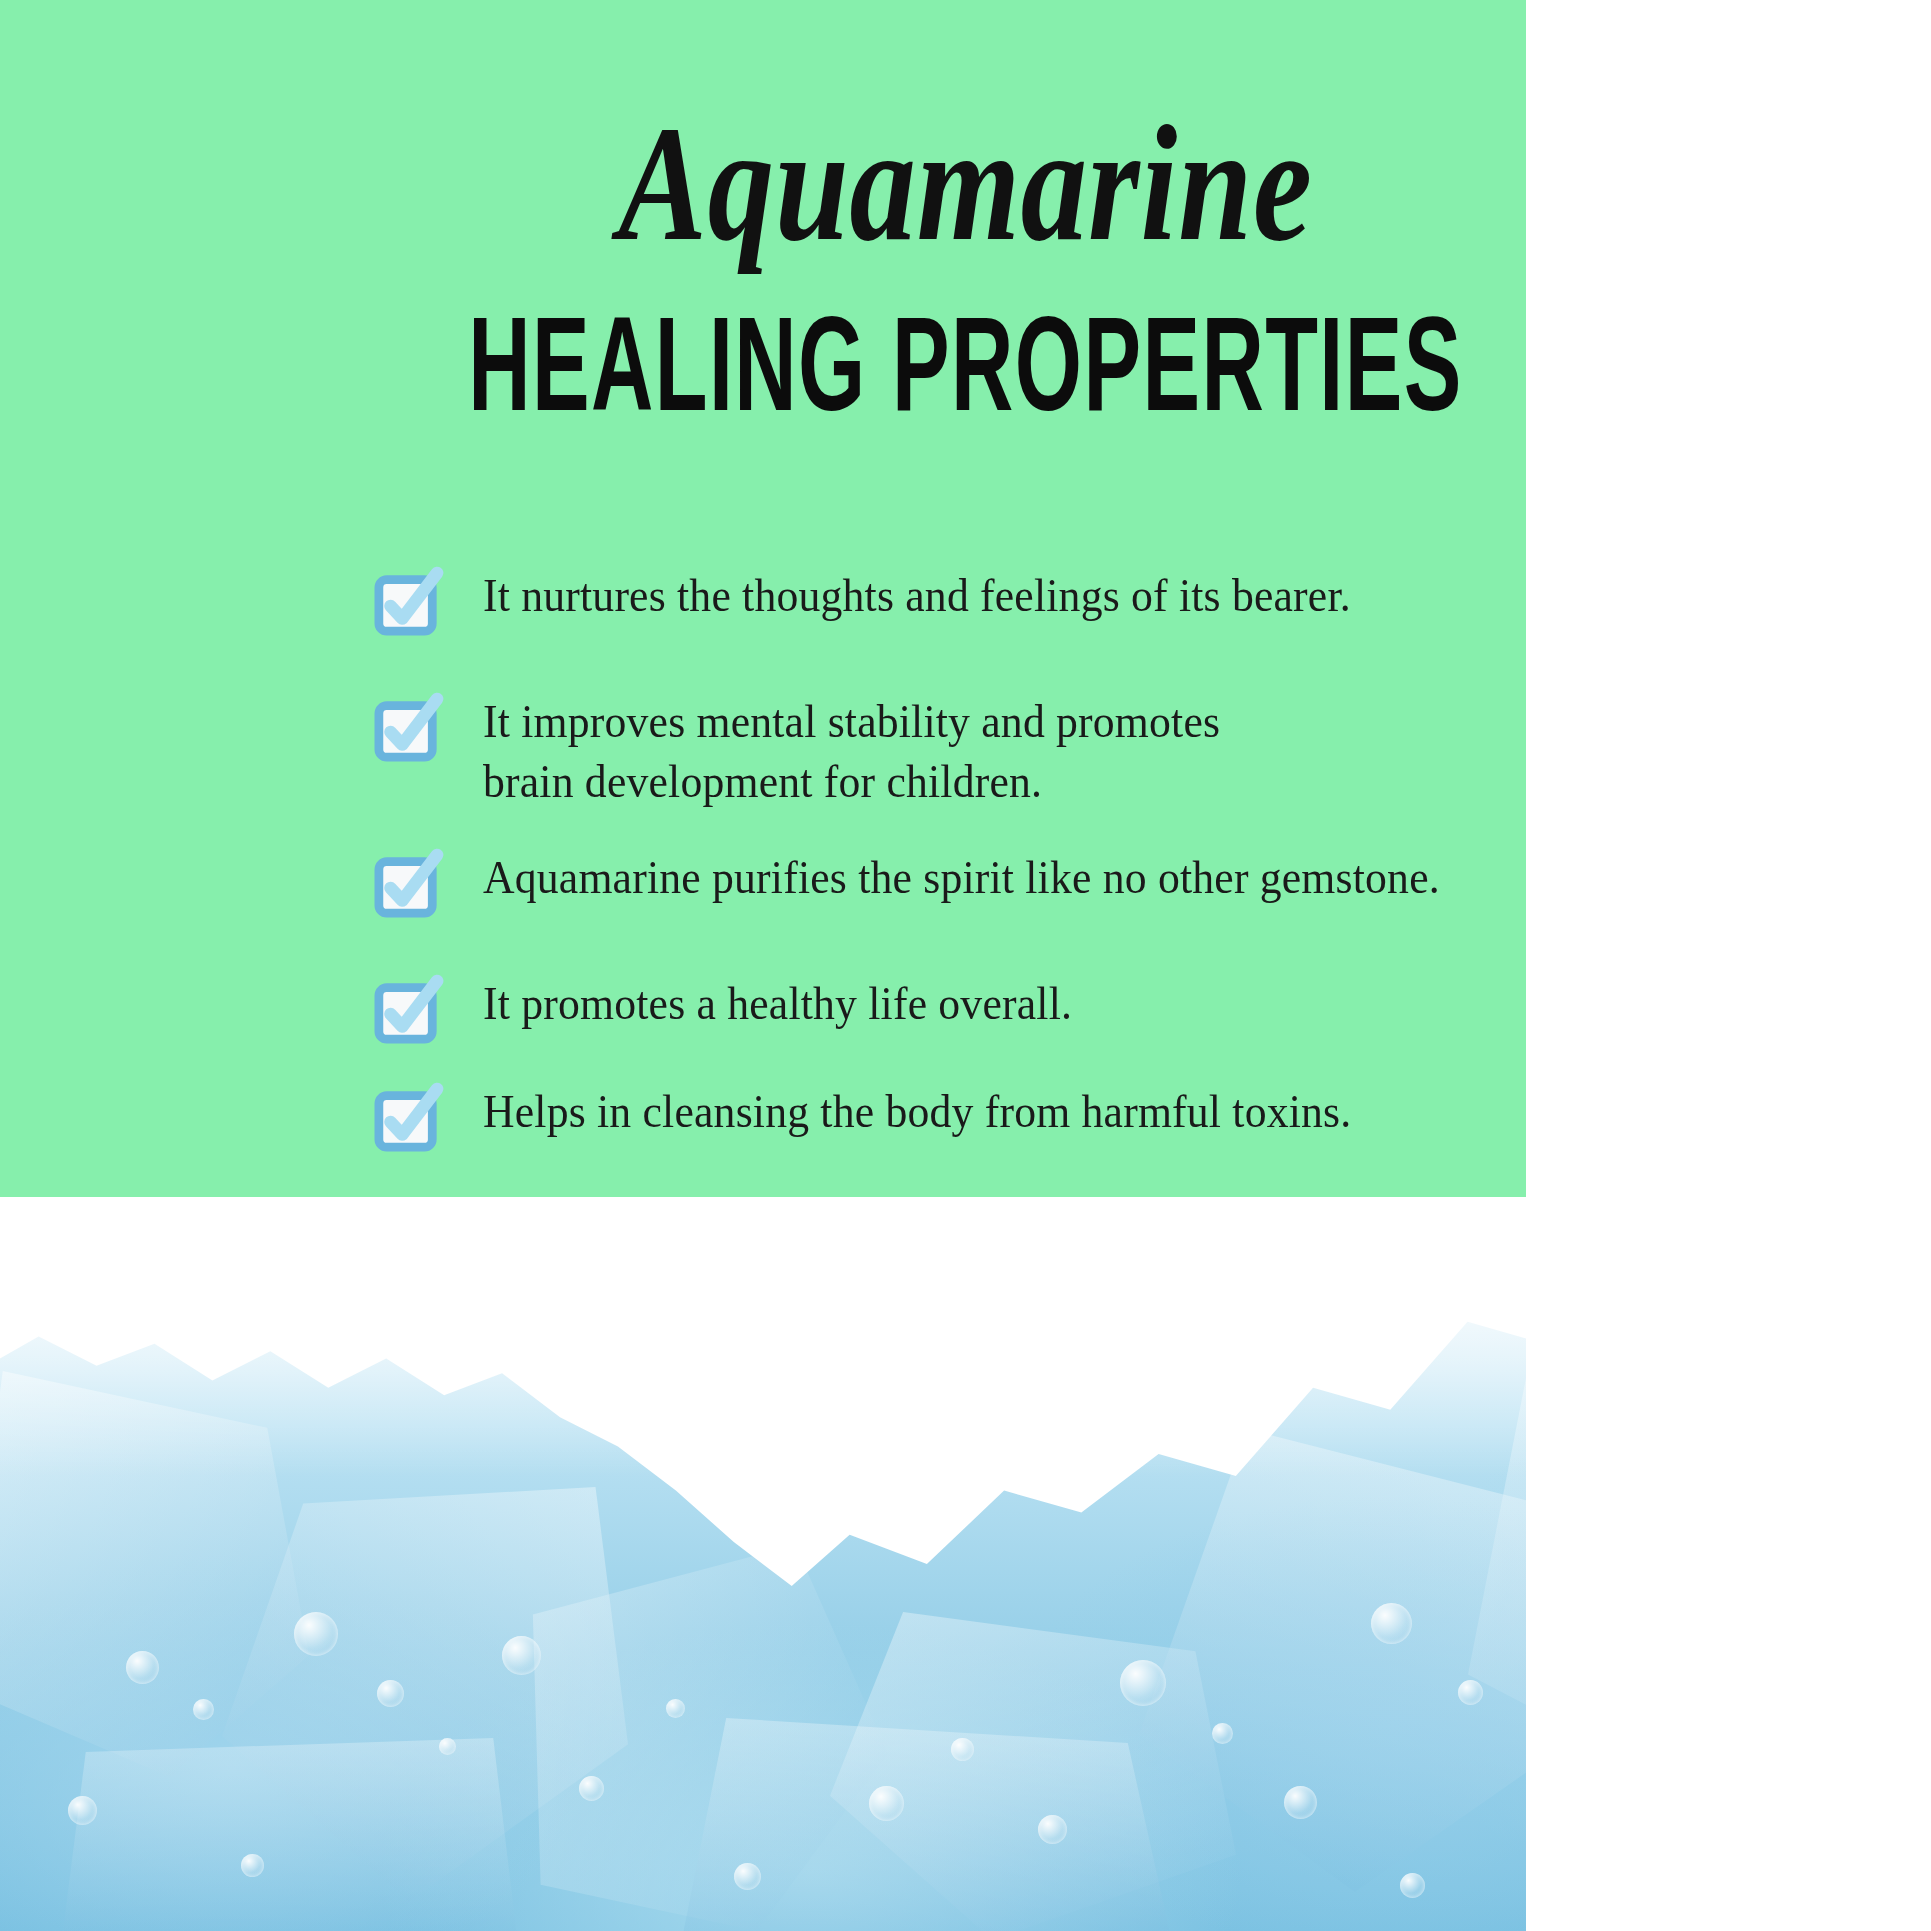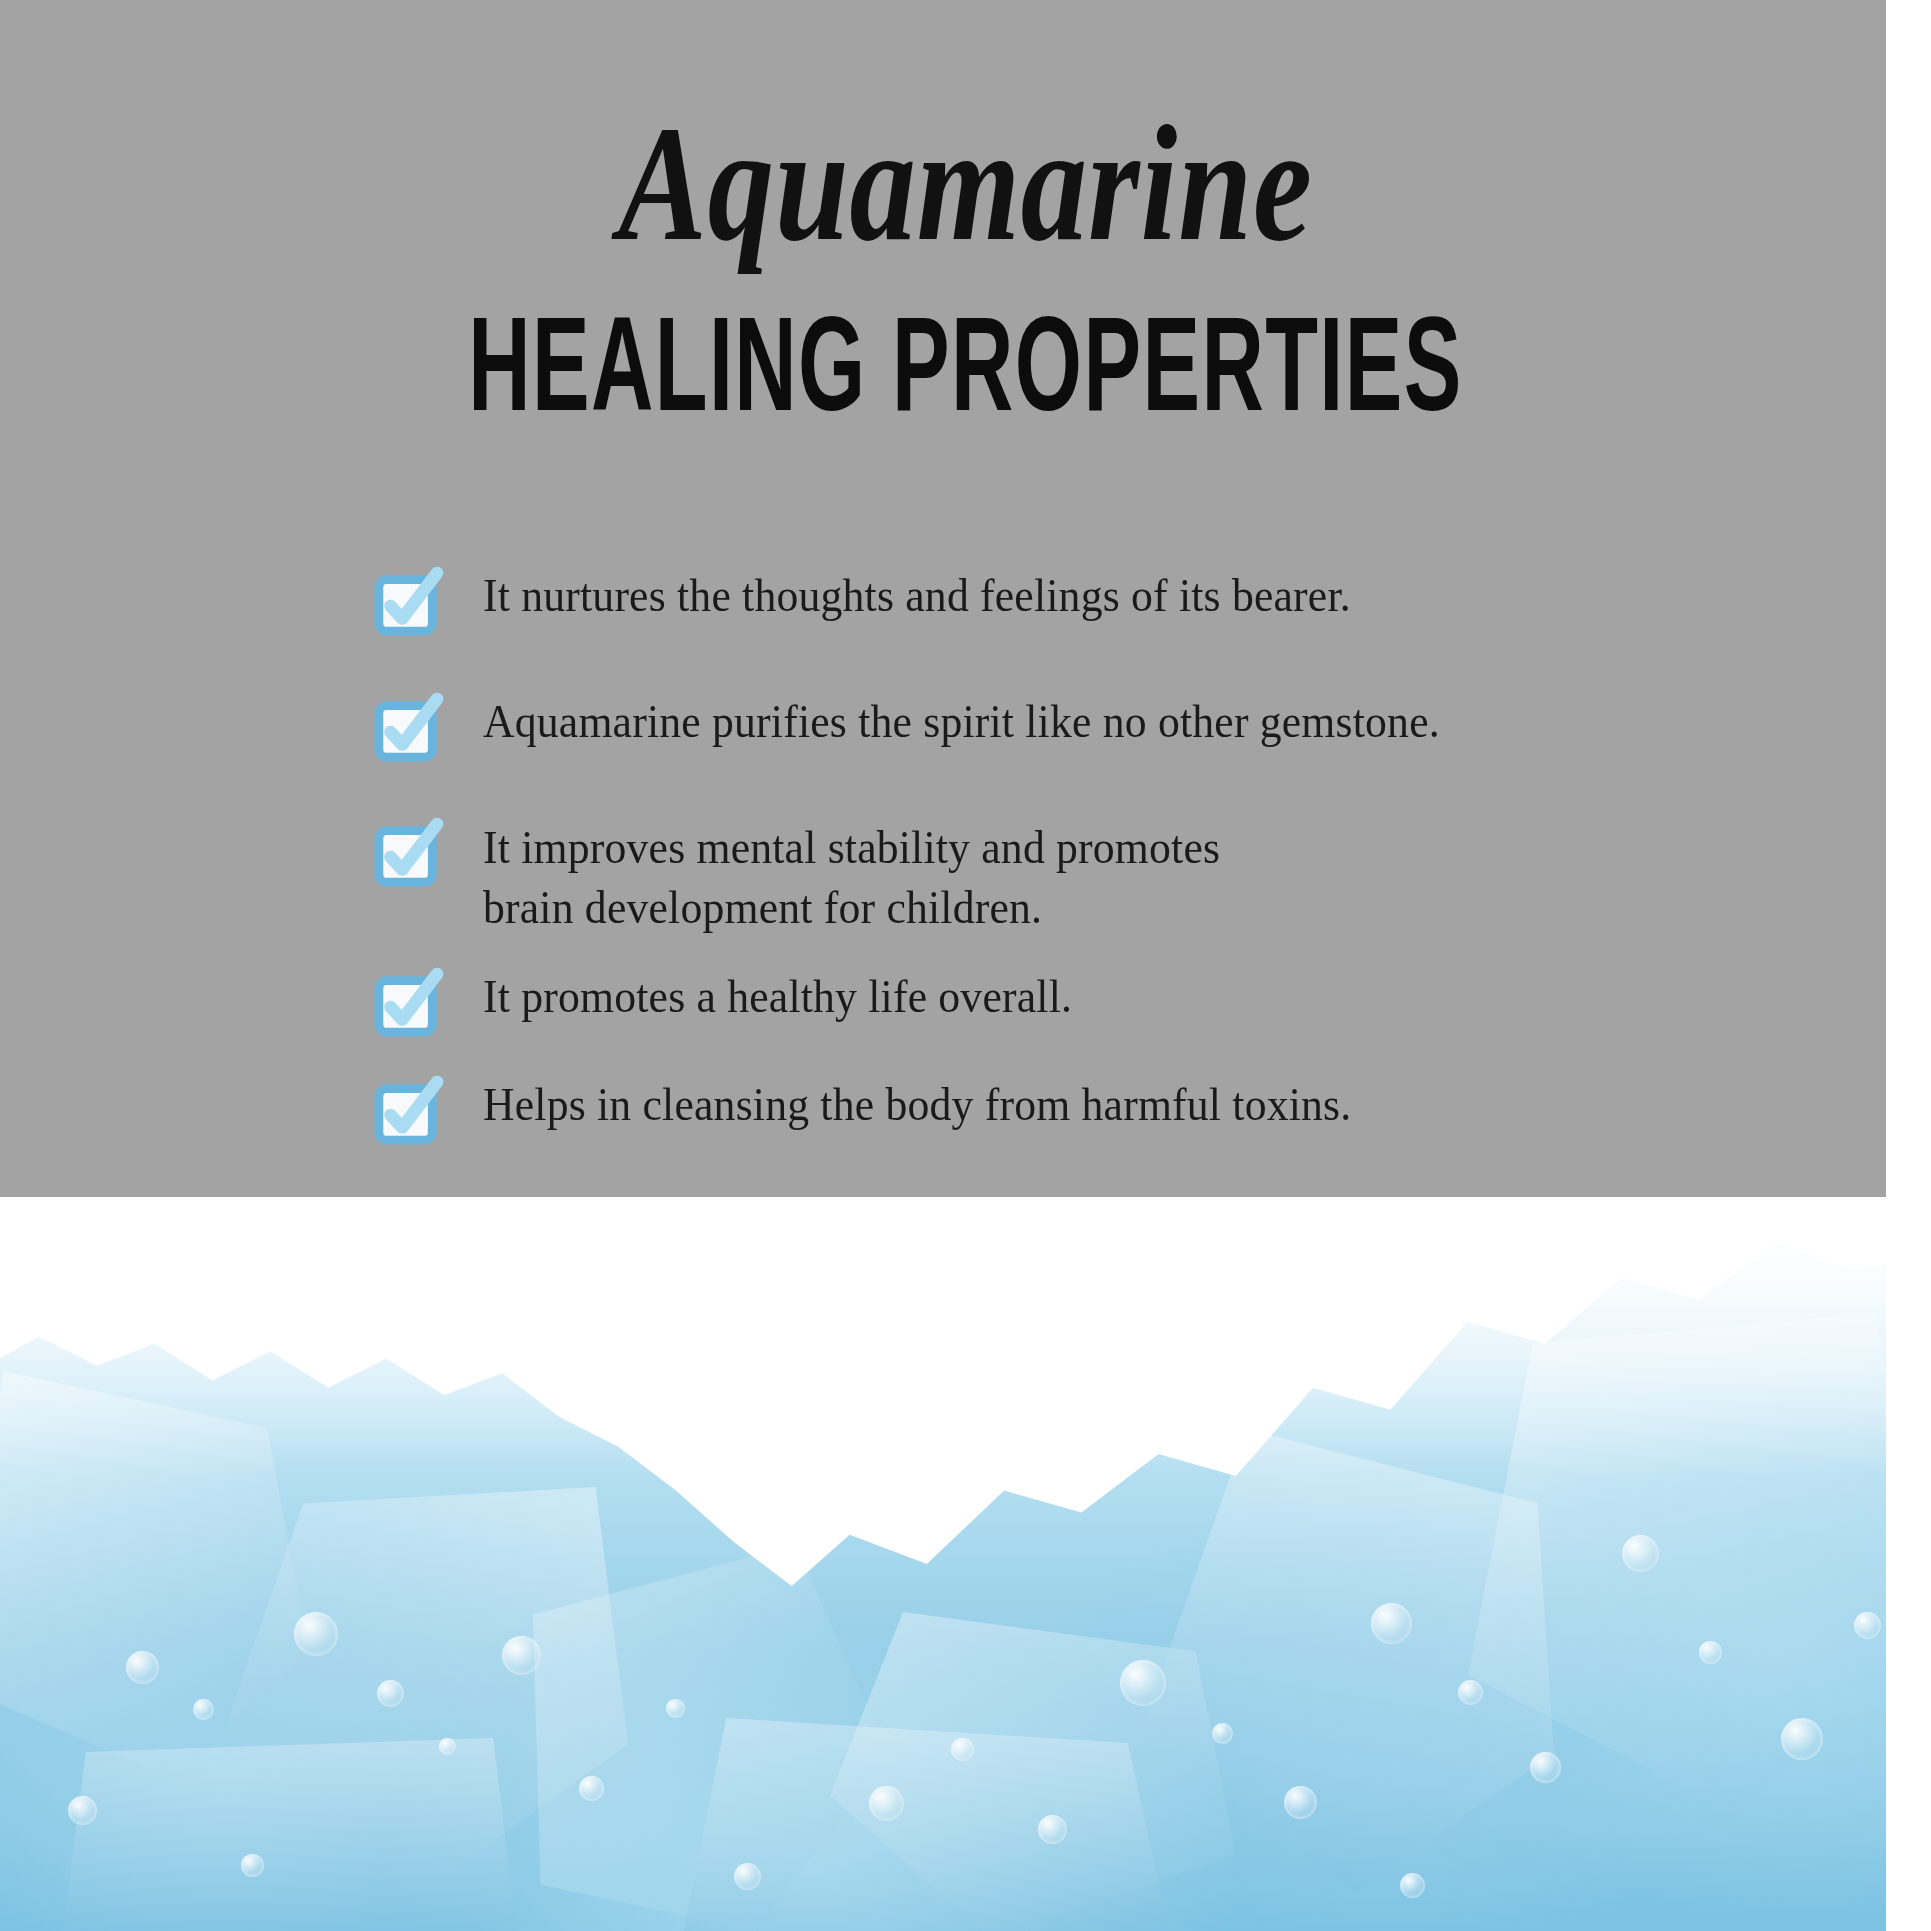--- a/index.html
+++ b/index.html
@@ -2,23 +2,23 @@
 <html><head>
 <meta charset="utf-8">
 <style>
   html, body {
     margin: 0;
     padding: 0;
     background: #ffffff;
   }
   .poster {
     position: relative;
-    width: 1886px;
+    width: 1526px;
     height: 1931px;
-    background: #a3a3a3;
+    background: #86efac;
     overflow: hidden;
     font-family: "Liberation Serif", "DejaVu Serif", serif;
   }
 
   
   .header {
     position: absolute;
     top: 0;
     left: 0;
     width: 1931px;
@@ -180,39 +180,39 @@
     <div class="bullet bullet-gap-lg">
       <span class="checkbox-icon">
         <svg width="66" height="66" viewBox="0 0 68 68">
           <rect x="4" y="9" width="55" height="53" rx="8" ry="8" fill="#F7F9FA" stroke="#69B4DD" stroke-width="9"></rect>
           <path d="M16 36 L28 49 L64 2" fill="none" stroke="#A9DCF2" stroke-width="13" stroke-linecap="round" stroke-linejoin="round"></path>
         </svg>
       </span>
       <span class="bullet-text">It nurtures the thoughts and feelings of its bearer.</span>
     </div>
 
-    <div class="bullet bullet-gap-lg">
-      <span class="checkbox-icon">
-        <svg width="66" height="66" viewBox="0 0 68 68">
-          <rect x="4" y="9" width="55" height="53" rx="8" ry="8" fill="#F7F9FA" stroke="#69B4DD" stroke-width="9"></rect>
-          <path d="M16 36 L28 49 L64 2" fill="none" stroke="#A9DCF2" stroke-width="13" stroke-linecap="round" stroke-linejoin="round"></path>
-        </svg>
-      </span>
-      <span class="bullet-text">Aquamarine purifies the spirit like no other gemstone.</span>
-    </div>
-
     <div class="bullet bullet-gap-md">
       <span class="checkbox-icon">
         <svg width="66" height="66" viewBox="0 0 68 68">
           <rect x="4" y="9" width="55" height="53" rx="8" ry="8" fill="#F7F9FA" stroke="#69B4DD" stroke-width="9"></rect>
           <path d="M16 36 L28 49 L64 2" fill="none" stroke="#A9DCF2" stroke-width="13" stroke-linecap="round" stroke-linejoin="round"></path>
         </svg>
       </span>
       <span class="bullet-text">It improves mental stability and promotes
 brain development for children.</span>
+    </div>
+
+    <div class="bullet bullet-gap-lg">
+      <span class="checkbox-icon">
+        <svg width="66" height="66" viewBox="0 0 68 68">
+          <rect x="4" y="9" width="55" height="53" rx="8" ry="8" fill="#F7F9FA" stroke="#69B4DD" stroke-width="9"></rect>
+          <path d="M16 36 L28 49 L64 2" fill="none" stroke="#A9DCF2" stroke-width="13" stroke-linecap="round" stroke-linejoin="round"></path>
+        </svg>
+      </span>
+      <span class="bullet-text">Aquamarine purifies the spirit like no other gemstone.</span>
     </div>
 
     <div class="bullet">
       <span class="checkbox-icon">
         <svg width="66" height="66" viewBox="0 0 68 68">
           <rect x="4" y="9" width="55" height="53" rx="8" ry="8" fill="#F7F9FA" stroke="#69B4DD" stroke-width="9"></rect>
           <path d="M16 36 L28 49 L64 2" fill="none" stroke="#A9DCF2" stroke-width="13" stroke-linecap="round" stroke-linejoin="round"></path>
         </svg>
       </span>
       <span class="bullet-text">It promotes a healthy life overall.</span>

